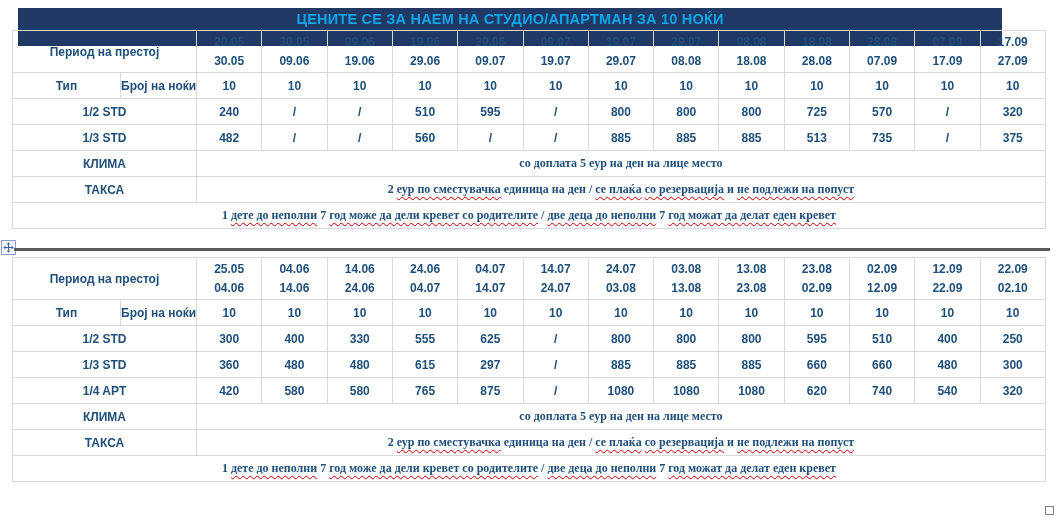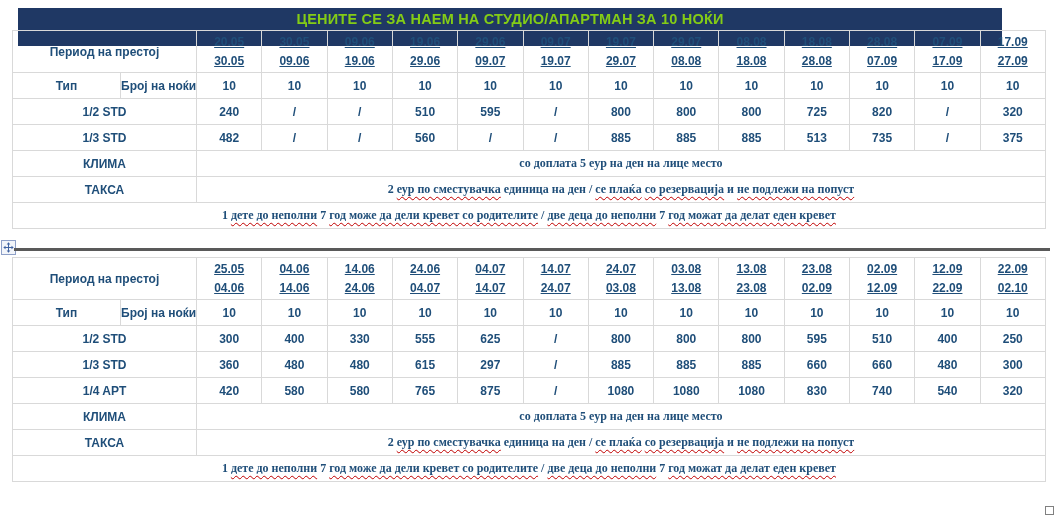--- a/index.html
+++ b/index.html
@@ -2,34 +2,34 @@
 <html><head>
 <meta charset="utf-8">
 <style>
   html,body{margin:0;padding:0;background:#ffffff;}
   .stage{
     position:relative;width:1061px;height:521px;background:#ffffff;overflow:hidden;
     font-family:"Liberation Sans", sans-serif;
   }
   .banner{
     position:absolute;left:18px;top:8px;width:984px;height:38px;
-    background:#1F3864;color:#84cc16;font-size:14.5px;font-weight:bold;
+    background:#1F3864;color:#0ea5e9;font-size:14.5px;font-weight:bold;
     text-align:center;line-height:23px;letter-spacing:.2px;white-space:nowrap;
   }
   table.price-table{
     position:absolute;border-collapse:collapse;table-layout:fixed;width:1033px;
   }
   #table-0{left:12px;top:30px;}
   #table-1{left:12px;top:257px;}
   table.price-table td{
     border:1px solid #D9D9D9;color:#1F4E79;font-weight:bold;font-size:12px;
     text-align:center;vertical-align:middle;padding:0;overflow:hidden;white-space:nowrap;
   }
   tr.r-dates{height:42px;}
-  tr.r-dates div{line-height:19px;text-decoration:underline;}
+  tr.r-dates div{line-height:19px;}
   tr.r-std{height:26px;}
   td.cell-left{text-align:left;padding-left:6px;font-family:Liberation Serif, serif;}
   .seg-line{white-space:pre-wrap;}
   .wavy{
     text-decoration-line:underline;text-decoration-style:wavy;
     text-decoration-color:#C00000;text-decoration-thickness:1px;
     text-underline-offset:3px;text-decoration-skip-ink:none;
   }
   .divider-rule{
     position:absolute;left:14px;top:248px;width:1036px;height:3px;background:#595959;
@@ -147,21 +147,21 @@
           <td>240</td>
           <td>/</td>
           <td>/</td>
           <td>510</td>
           <td>595</td>
           <td>/</td>
           <td>800</td>
           <td>800</td>
           <td>800</td>
           <td>725</td>
-          <td>820</td>
+          <td>570</td>
           <td>/</td>
           <td>320</td>
         </tr>
         <tr class="r-std">
           <td colspan="2">1/3 STD</td>
           <td>482</td>
           <td>/</td>
           <td>/</td>
           <td>560</td>
           <td>/</td>
@@ -332,21 +332,21 @@
           <td colspan="2">1/4 APT</td>
           <td>420</td>
           <td>580</td>
           <td>580</td>
           <td>765</td>
           <td>875</td>
           <td>/</td>
           <td>1080</td>
           <td>1080</td>
           <td>1080</td>
-          <td>830</td>
+          <td>620</td>
           <td>740</td>
           <td>540</td>
           <td>320</td>
         </tr>
         <tr class="r-std">
           <td colspan="2">КЛИМА</td>
           <td colspan="13" class="cell-left seg-line">со доплата 5 еур на ден на лице  место</td>
         </tr>
         <tr class="r-std">
           <td colspan="2">ТАКСА</td>

